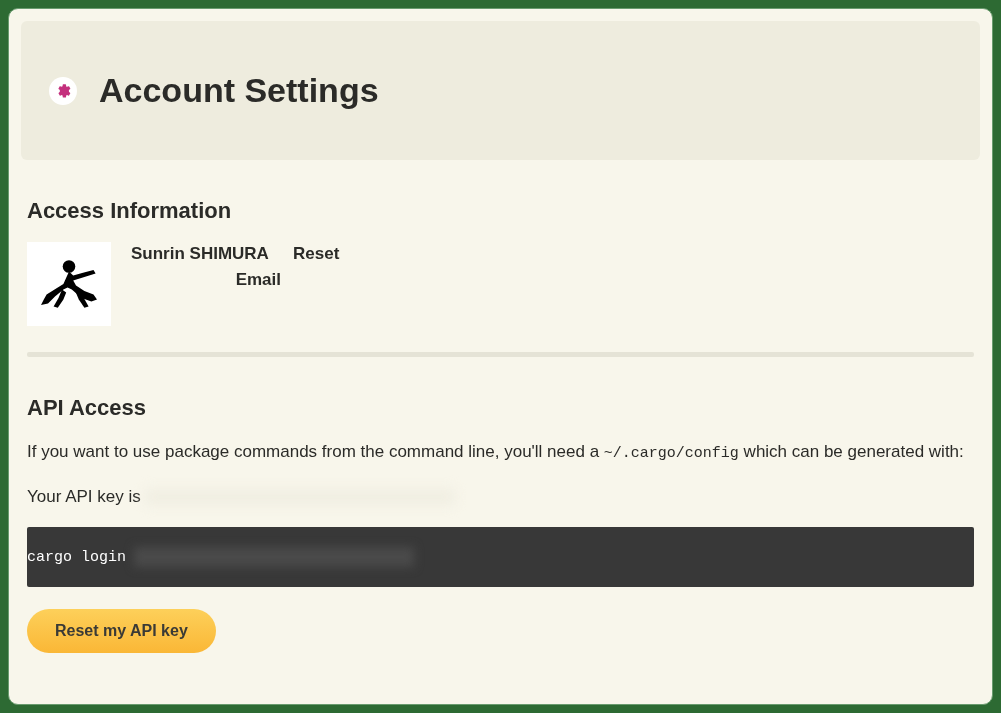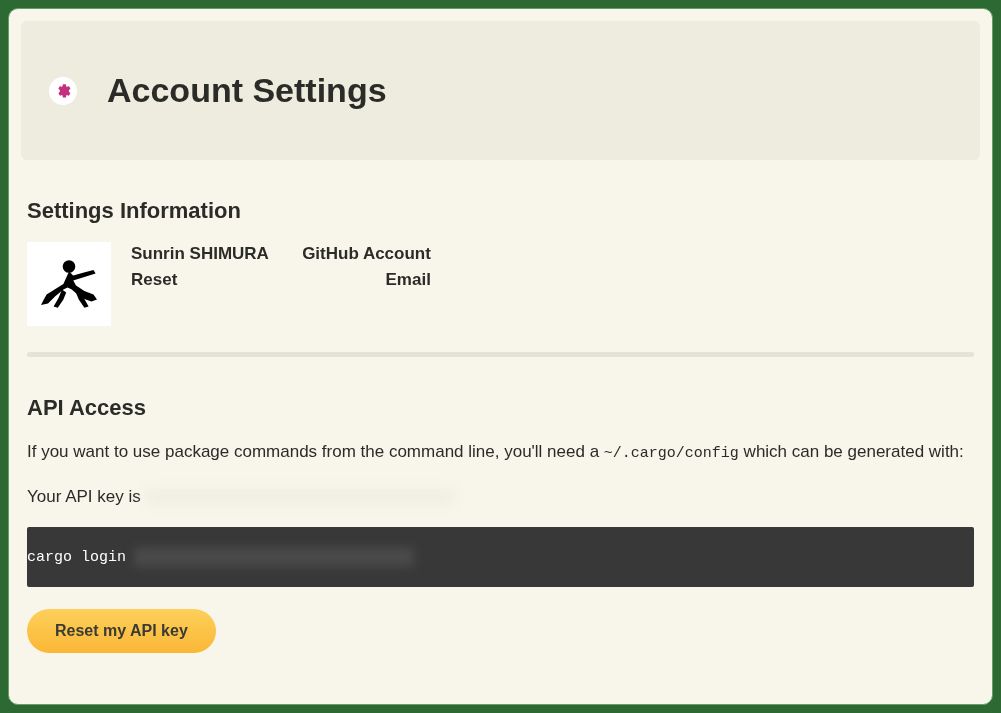--- a/index.html
+++ b/index.html
@@ -22,21 +22,21 @@
       height: 100%;
       border: 1px solid #699b6e;
     }
     .header {
       background: #eeecde;
       border-radius: 6px;
       margin: 0 12px;
       padding: 50px 28px;
       display: flex;
       align-items: center;
-      gap: 30px;
+      gap: 22px;
     }
     .gear-icon {
       width: 28px;
       height: 28px;
       background: #fff;
       border-radius: 50%;
       display: flex;
       align-items: center;
       justify-content: center;
     }
@@ -156,34 +156,33 @@
   <div class="header">
     <span class="gear-icon">
       <svg viewBox="0 0 24 24" fill="#c4307d">
         <path d="M12 8a4 4 0 100 8 4 4 0 000-8zm8.94 4a7.5 7.5 0 00-.14-1.4l2.03-1.58a.5.5 0 00.12-.64l-1.92-3.32a.5.5 0 00-.6-.22l-2.39.96a7.6 7.6 0 00-1.2-.7l-.36-2.54A.5.5 0 0016 2h-3.84a.5.5 0 00-.49.42l-.36 2.54c-.42.2-.82.43-1.2.7l-2.39-.96a.5.5 0 00-.6.22L5.2 8.24a.5.5 0 00.12.64l2.03 1.58c-.08.46-.14.93-.14 1.4s.06.94.14 1.4l-2.03 1.58a.5.5 0 00-.12.64l1.92 3.32c.13.22.4.31.6.22l2.39-.96c.38.27.78.5 1.2.7l.36 2.54a.5.5 0 00.49.42H16a.5.5 0 00.49-.42l.36-2.54c.42-.2.82-.43 1.2-.7l2.39.96c.2.09.47 0 .6-.22l1.92-3.32a.5.5 0 00-.12-.64l-2.03-1.58c.08-.46.14-.93.14-1.4z"></path>
       </svg>
     </span>
     <h1>Account Settings</h1>
   </div>
 
   <div class="content">
-    <h2 class="section-title">Settings Information</h2>
+    <h2 class="section-title">Access Information</h2>
 
     <div class="profile-row">
       <div class="avatar">
         <svg viewBox="0 0 100 80" fill="#000">
           <circle cx="50" cy="15" r="9"></circle>
           <path d="M 50 22 L 42 40 L 18 55 L 14 62 L 10 70 L 20 68 L 30 58 L 42 48 L 48 45 L 54 48 L 68 60 L 82 65 L 90 62 L 85 55 L 72 50 L 60 42 L 56 35 L 72 30 L 88 25 L 85 20 L 70 24 L 56 28 L 50 22 Z"></path>
           <path d="M 40 48 L 35 60 L 28 72 L 34 74 L 42 62 L 46 52 Z"></path>
           <path d="M 58 48 L 64 62 L 72 74 L 78 72 L 70 58 L 62 50 Z"></path>
         </svg>
       </div>
       <div class="profile-info">
         <div class="value">Sunrin SHIMURA</div>
-        <div class="label">GitHub Account</div>
         <div class="value">Reset</div>
         <div class="label">Email</div>
         <div class="value"></div>
       </div>
     </div>
 
     <div class="divider"></div>
 
     <h2 class="section-title">API Access</h2>
 

